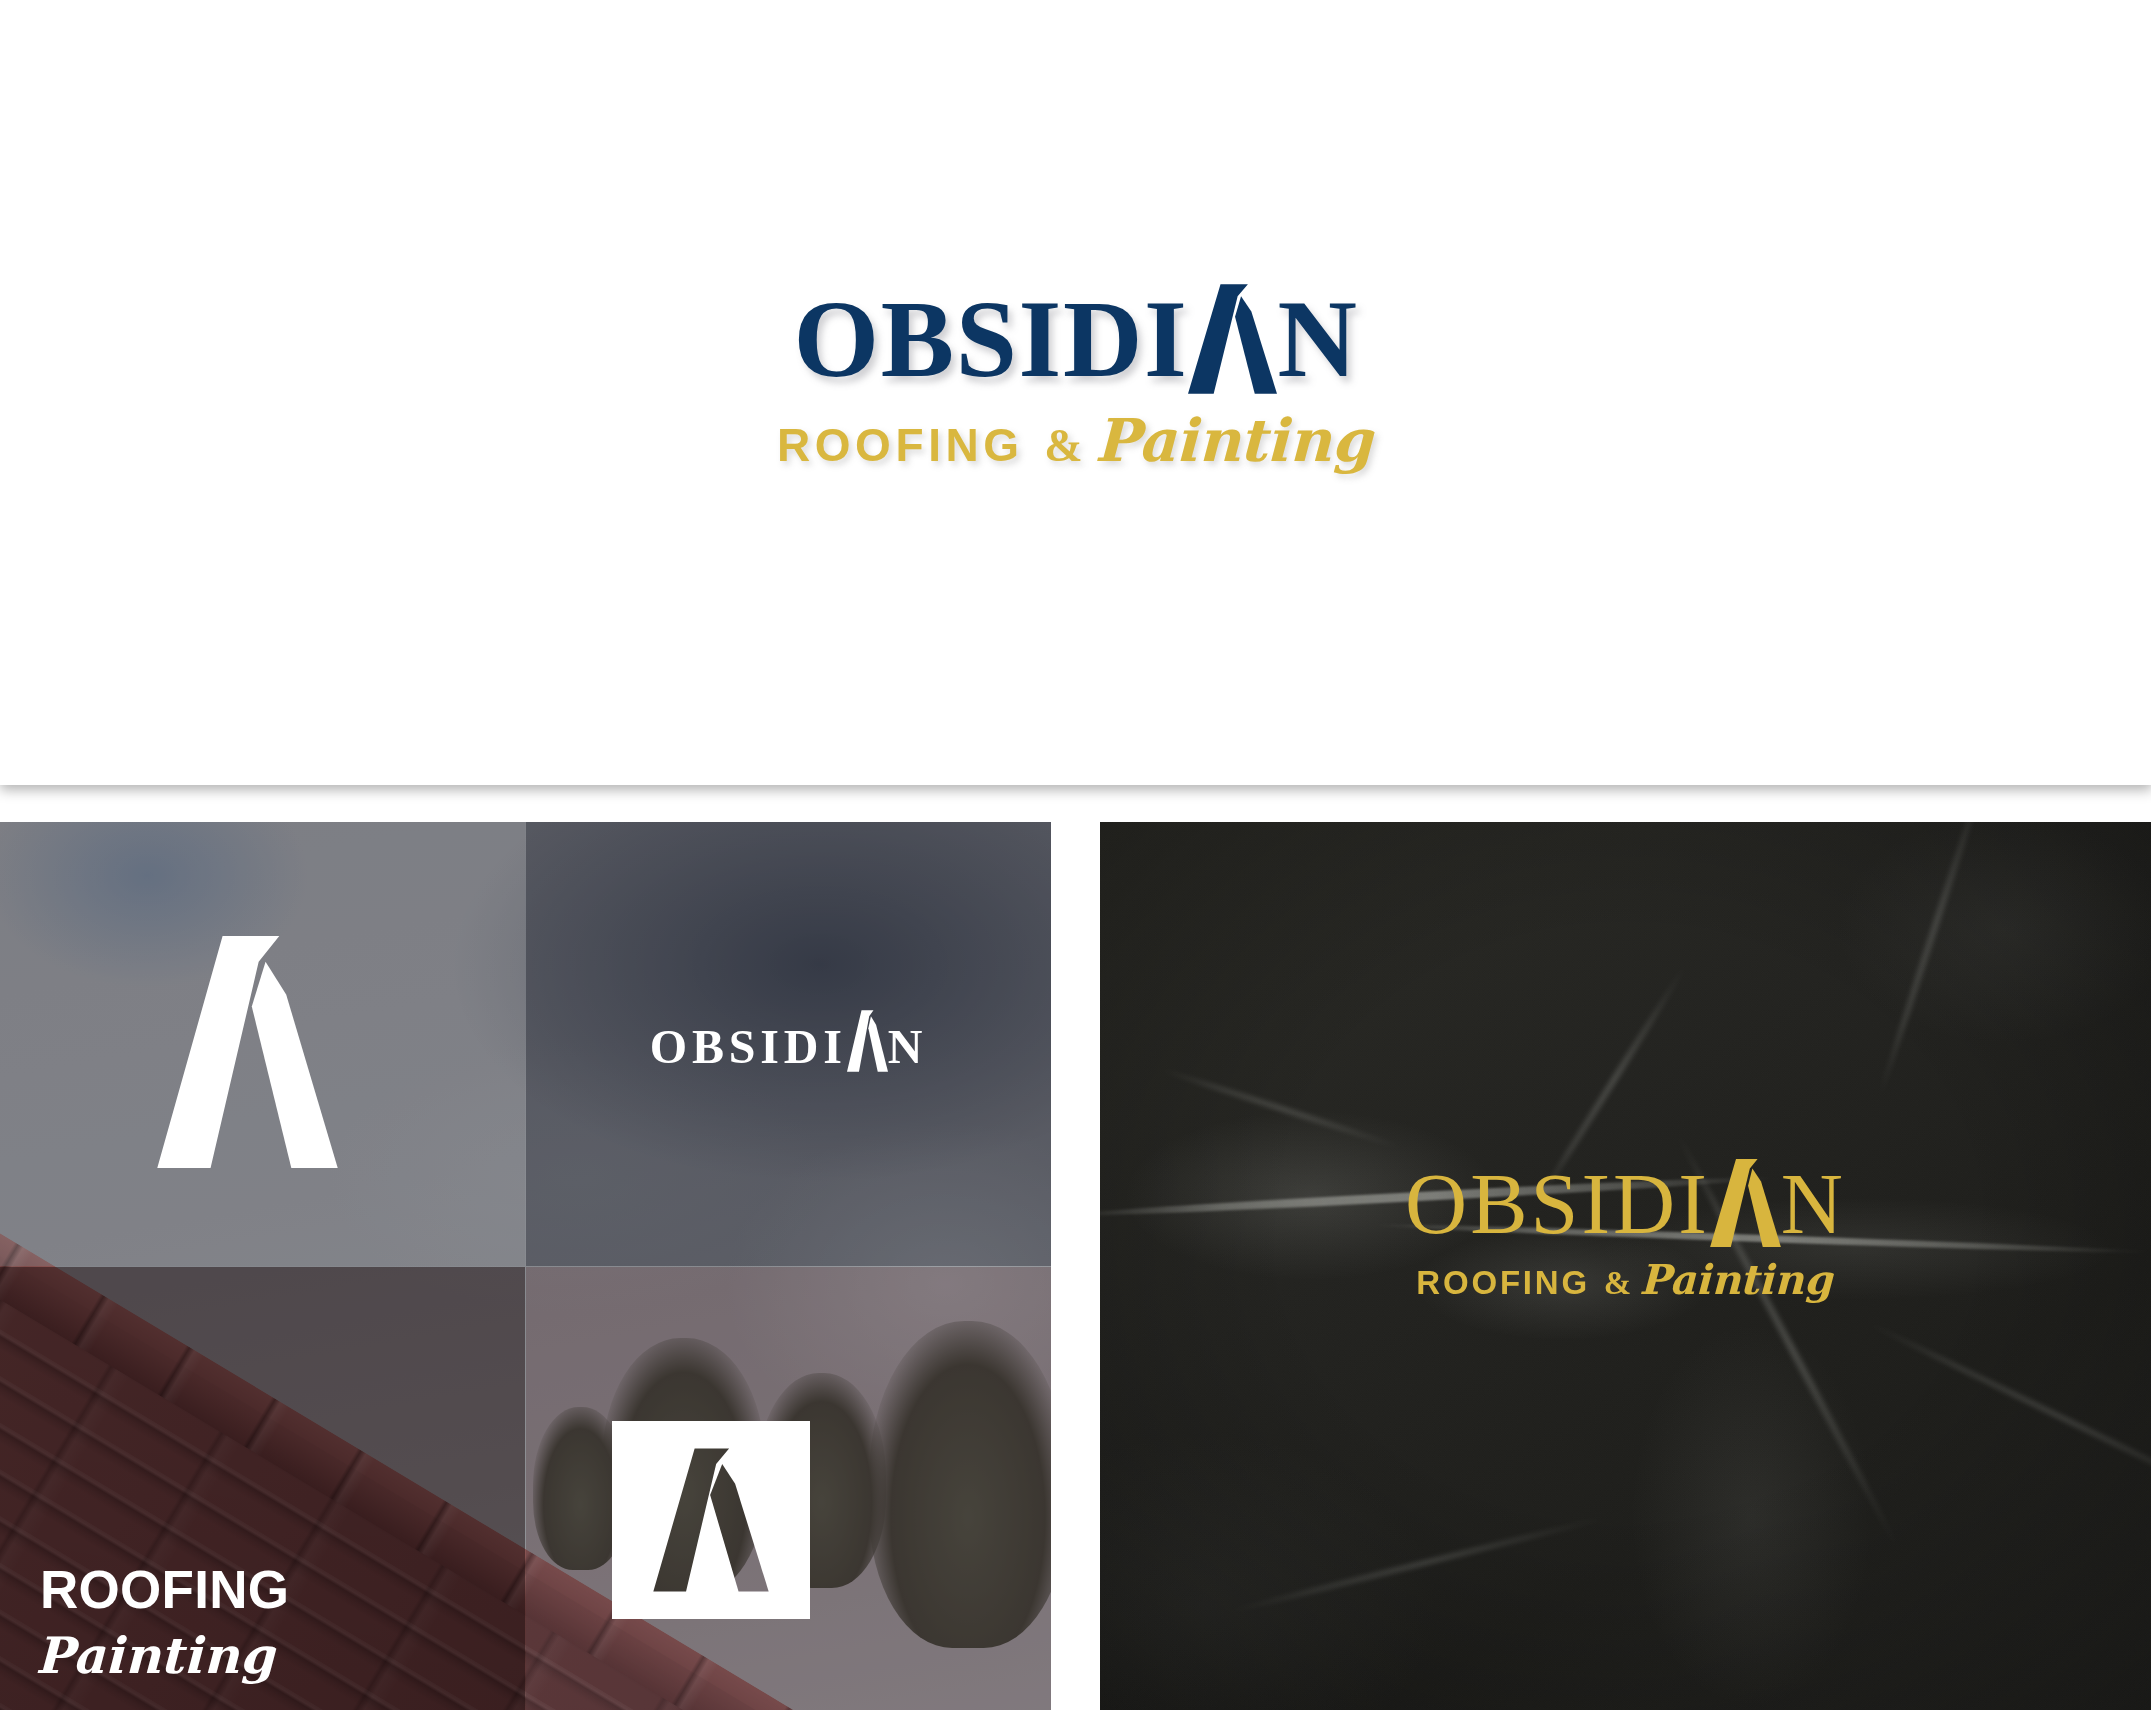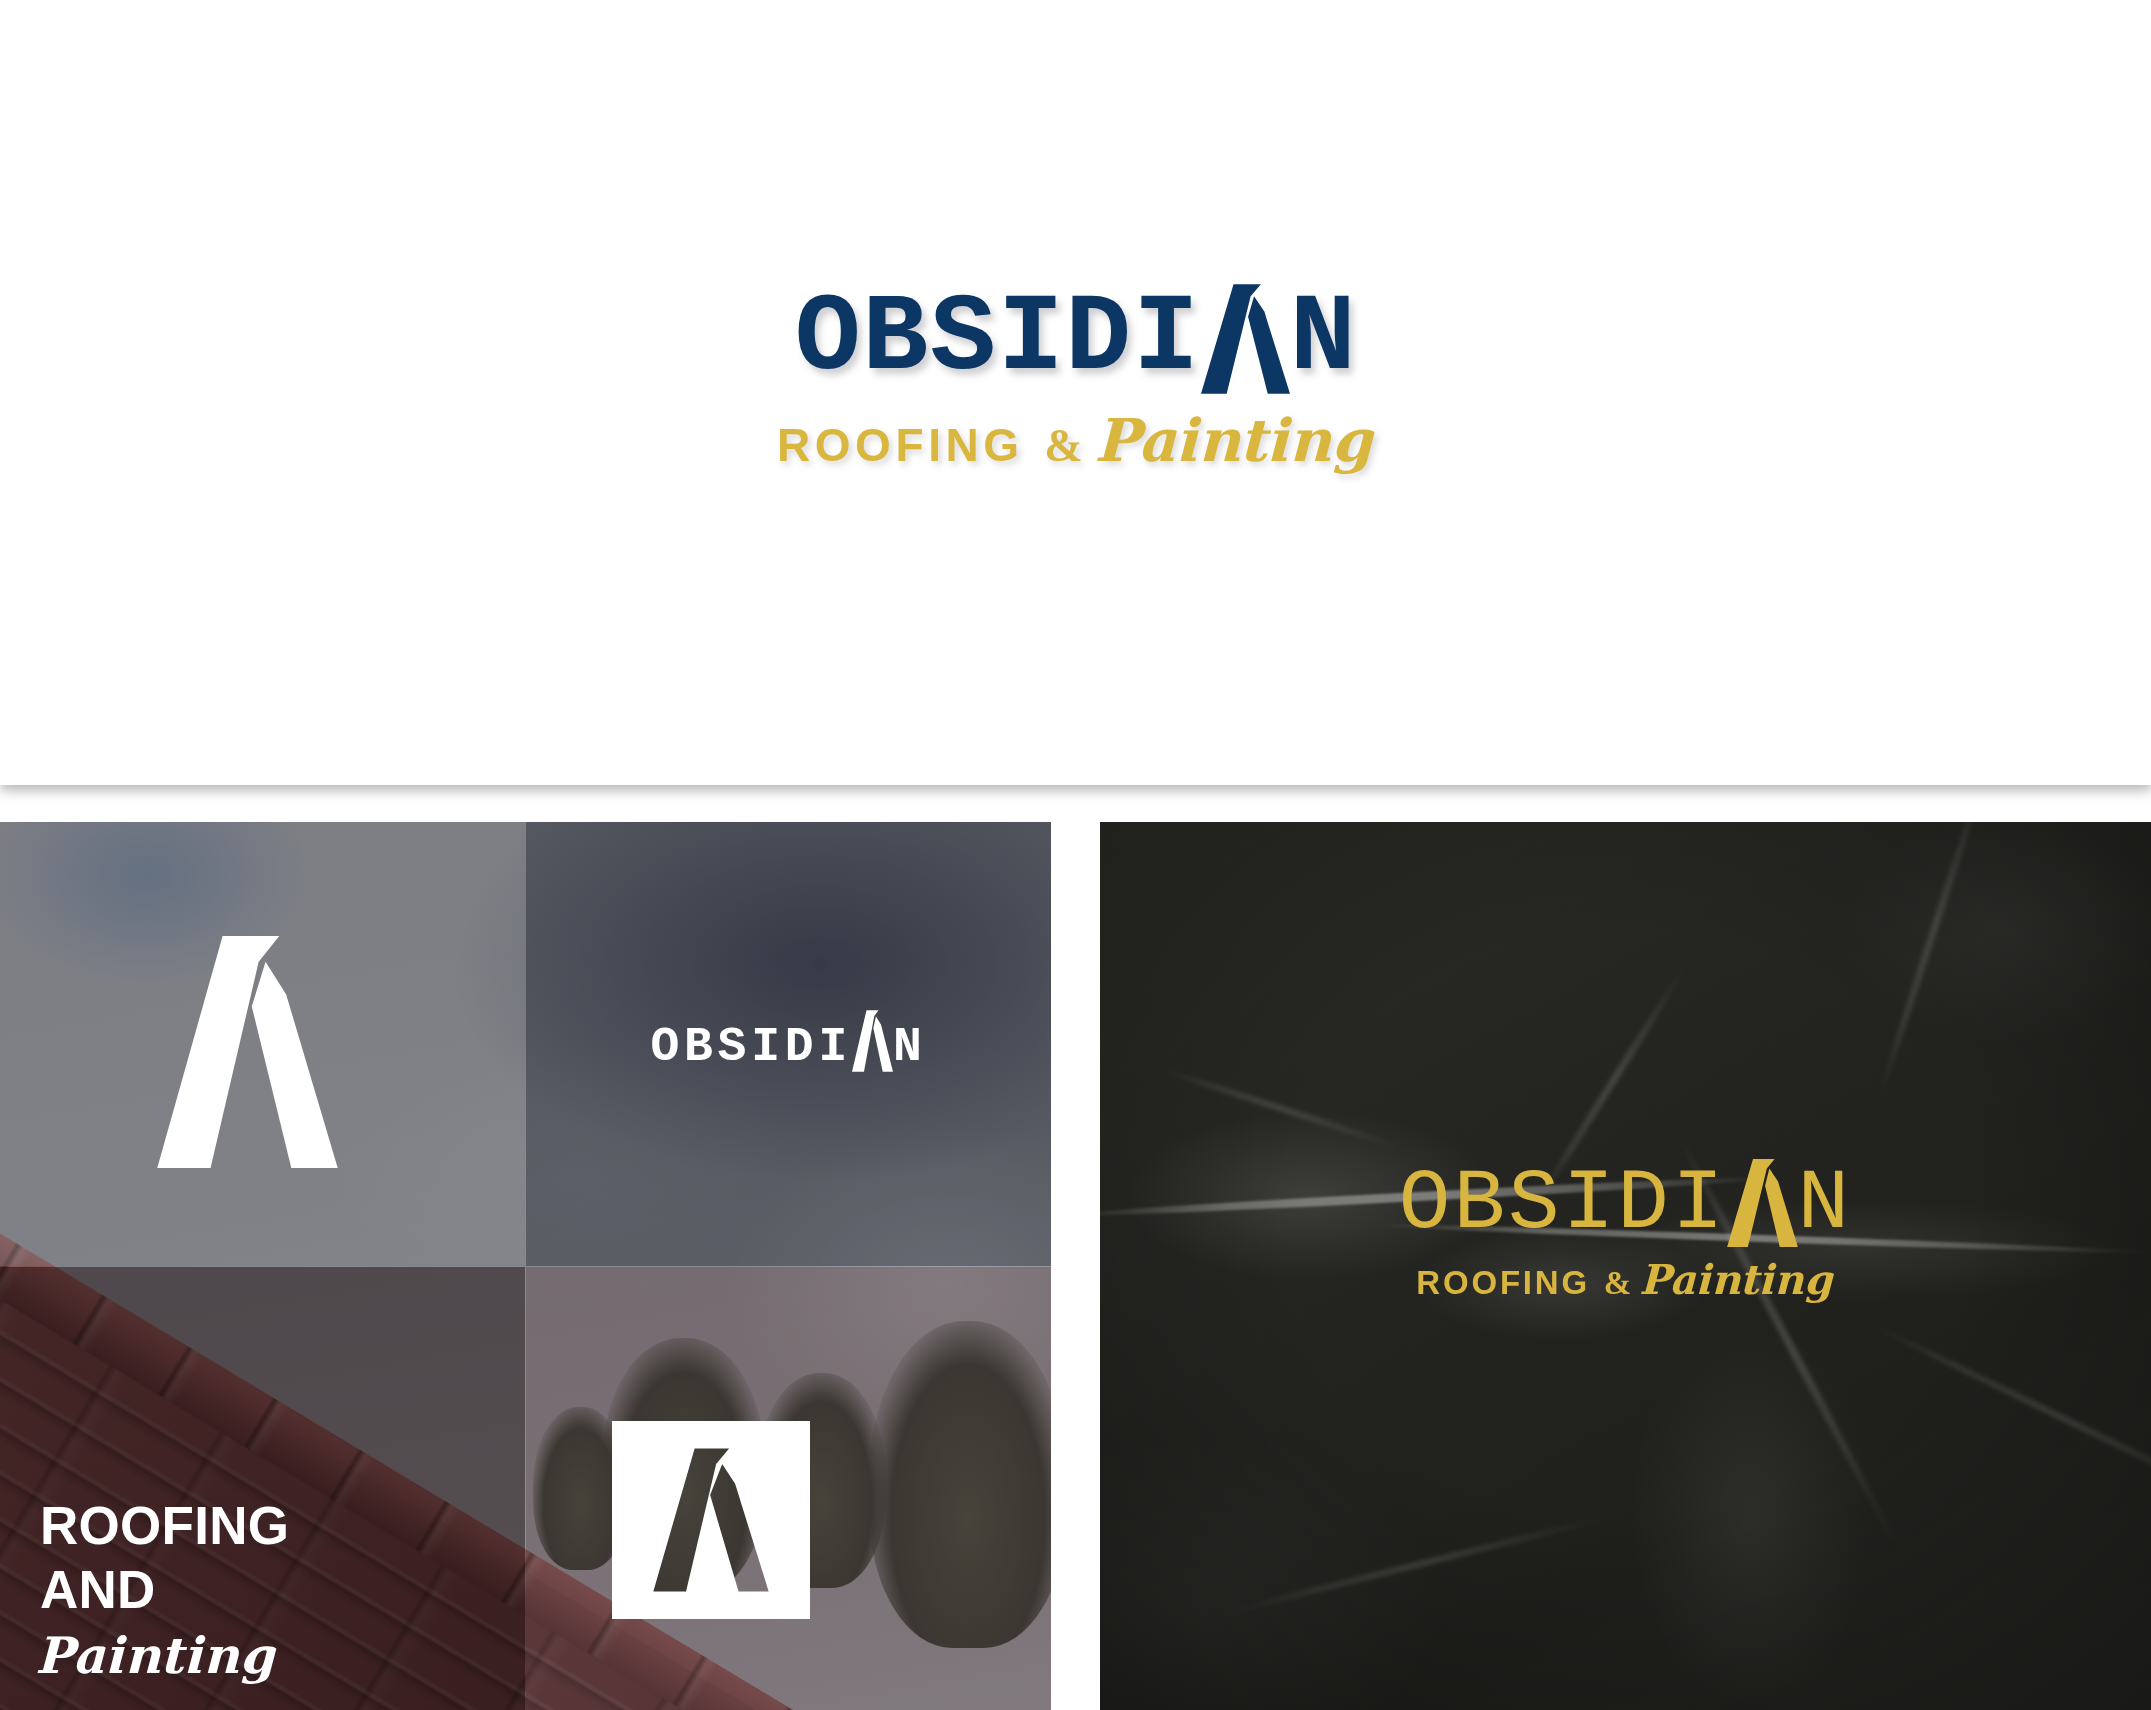--- a/index.html
+++ b/index.html
@@ -28,21 +28,21 @@
 
   
   #primary-logo {
     position: absolute;
     left: 0;
     top: 284px;
     width: 2152px;
     text-align: center;
   }
   .wordmark {
-    font-family: Liberation Mono, monospace;
+    font-family: Liberation Serif, serif;
     font-weight: bold;
     letter-spacing: 0.015em;
     line-height: 1;
     white-space: nowrap;
     display: inline-flex;
     align-items: flex-end;
     justify-content: center;
   }
   #primary-wordmark {
     font-size: 110px;
@@ -390,21 +390,20 @@
               <span>N</span>
           </div>
         </div>
       </div>
     </div>
 
     <div class="quad" id="quad-bl" style="background: rgba(26,10,12,0.50);">
       <div class="quad-content">
         <div id="text-bl">
           <div class="line1">ROOFING</div>
-          <div class="line2">AND</div>
           <div class="line3">Painting</div>
         </div>
       </div>
     </div>
 
     <div class="quad" id="quad-br" style="background: rgba(88,58,62,0.38);">
       <div class="quad-content">
         <div id="box-br">
           <svg width="198" height="198" viewBox="0 0 230 230" aria-hidden="true">
             <defs>

